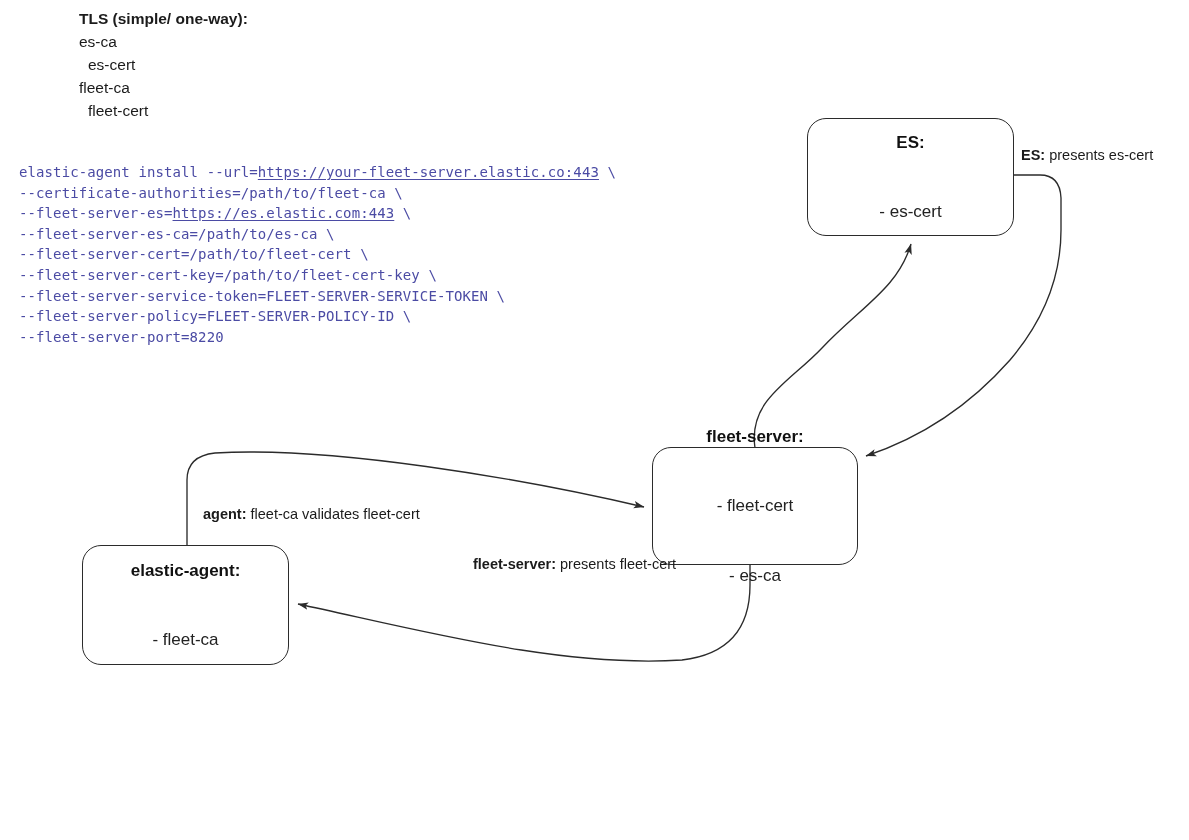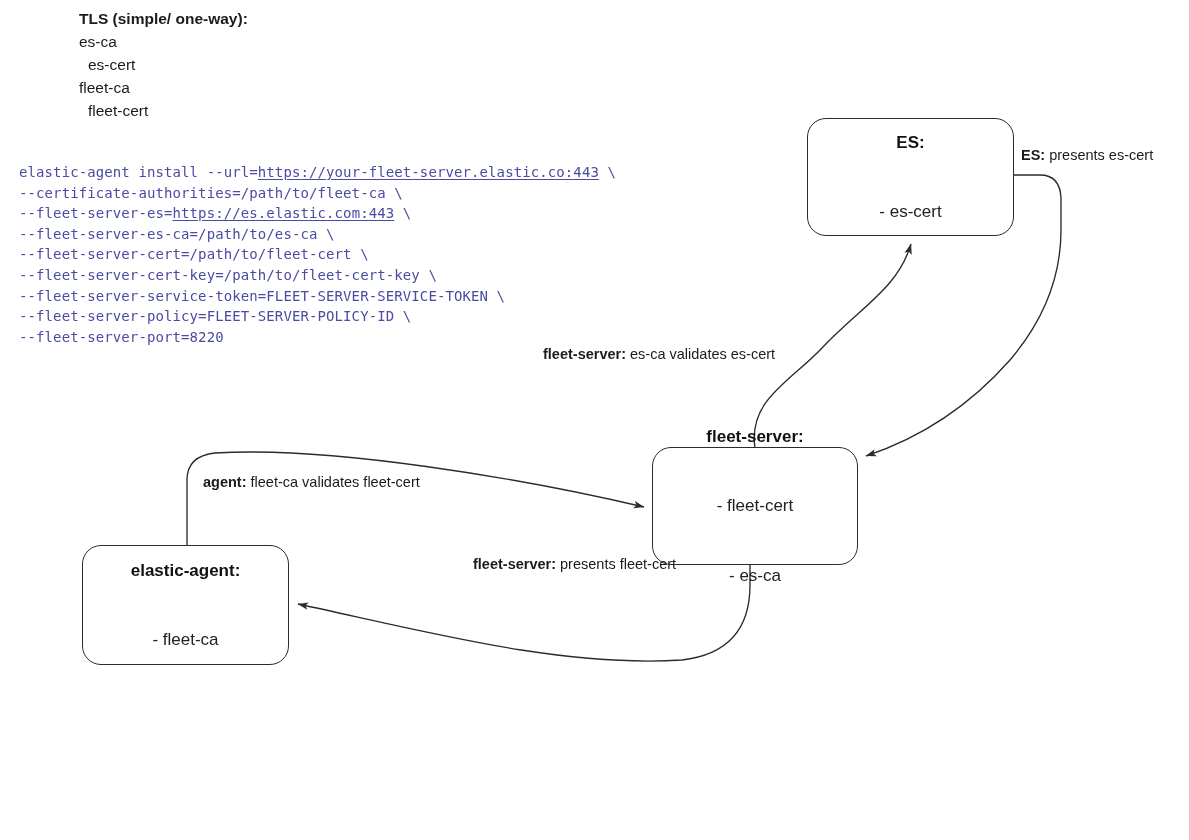--- a/index.html
+++ b/index.html
@@ -109,21 +109,21 @@
   .edge-label .bold { font-weight: bold; }
   .edge-label .mono {
     font-family: "DejaVu Sans Mono", "Liberation Mono", monospace;
     font-size: 14px;
     letter-spacing: -0.1px;
   }
   .edge-label .row { white-space: nowrap; }
 
   #lbl-es-presents   { left: 1021px; top: 145px; }
   #lbl-fs-validates  { left: 543px;  top: 344px; }
-  #lbl-agent-validates { left: 203px; top: 472px; }
+  #lbl-agent-validates { left: 203px; top: 504px; }
   #lbl-fs-presents   { left: 473px;  top: 554px; }
 </style>
 </head>
 <body>
 
 <div class="canvas">
 
   <svg id="wires" viewBox="0 0 1189 840">
     <defs>
       <marker id="arrowhead" markerWidth="9" markerHeight="9" refX="7.6" refY="3.1" orient="auto" markerUnits="strokeWidth">
@@ -166,23 +166,20 @@
     <div class="node-item">- fleet-ca</div>
   </div>
 
   <div class="edge-label" id="lbl-es-presents">
     <div class="row">
       <span class="bold">ES:</span><span> presents es-cert</span>
     </div>
   </div>
 
   <div class="edge-label" id="lbl-fs-validates">
-    <div class="row">
-      <span class="bold">fleet-server:</span><span> es-ca validates es-cert</span>
-    </div>
   </div>
 
   <div class="edge-label" id="lbl-agent-validates">
     <div class="row">
       <span class="bold">agent:</span><span> fleet-ca validates fleet-cert</span>
     </div>
   </div>
 
   <div class="edge-label" id="lbl-fs-presents">
     <div class="row">

